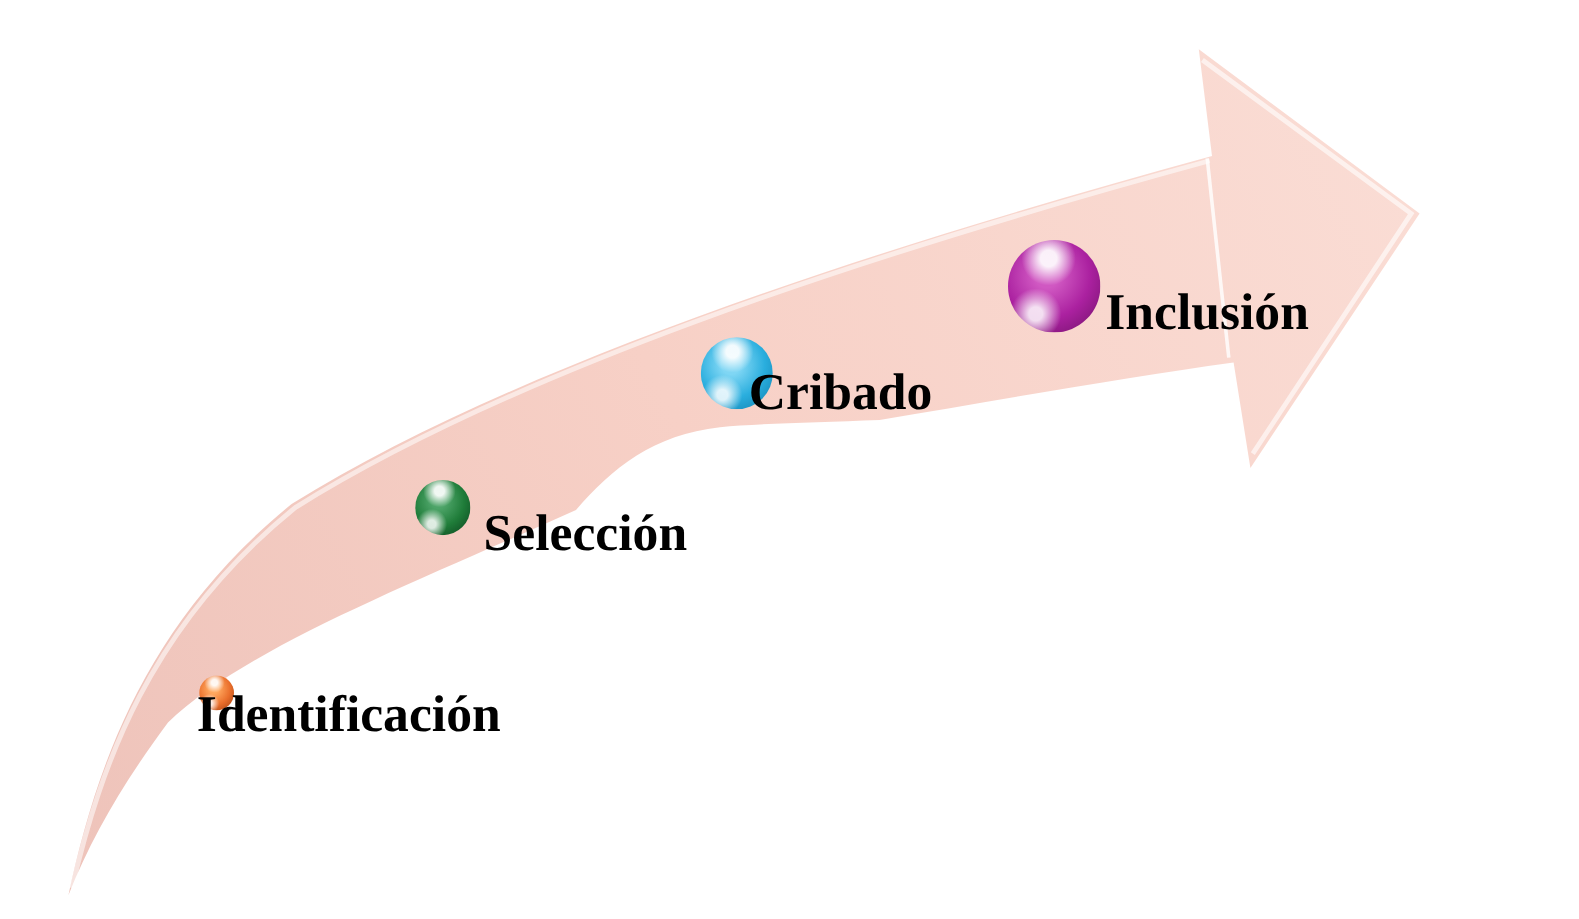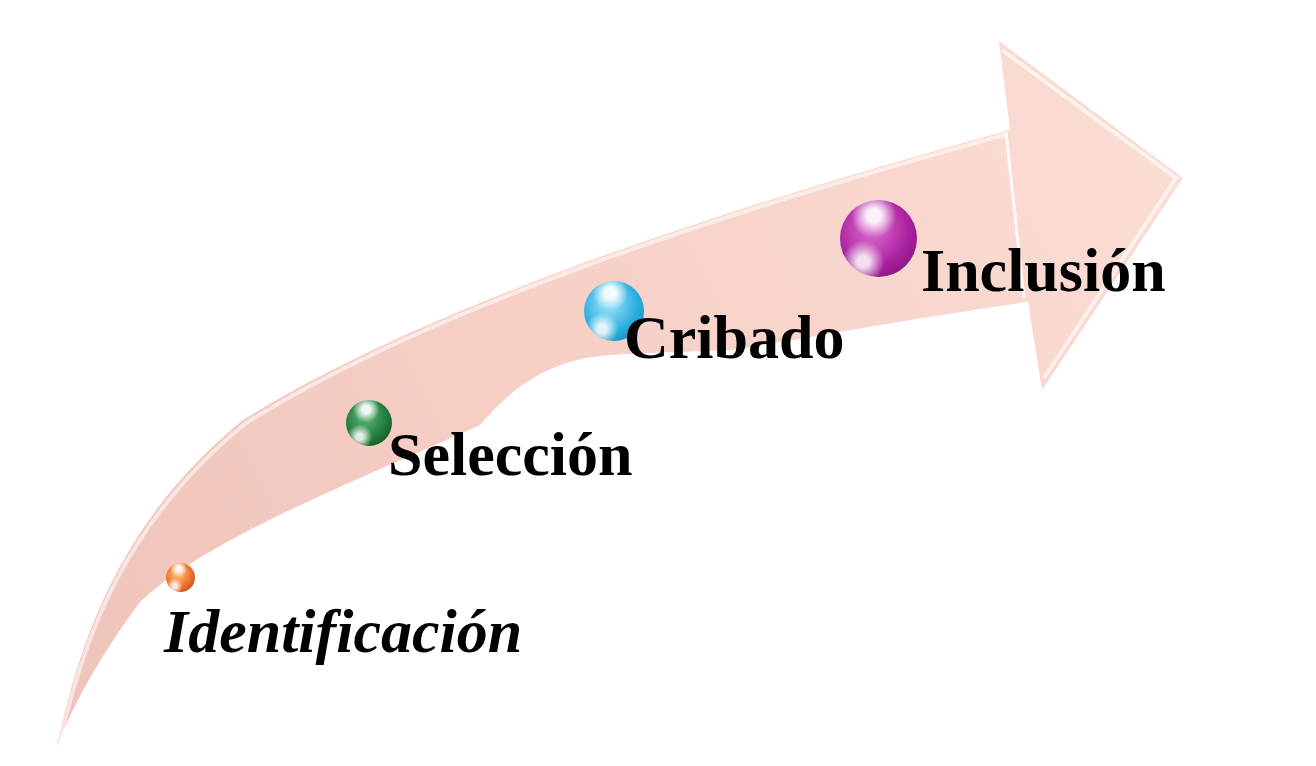--- a/index.html
+++ b/index.html
@@ -23,28 +23,28 @@
       radial-gradient(circle at 44% 20%, rgba(255,255,255,.92) 0 9%, rgba(255,255,255,0) 30%),
       radial-gradient(circle at 42% 38%, var(--l) 0 16%, var(--m) 55%, var(--d) 100%);
   }
   .sphere-orange {left:166px; top:563px; width:29px; height:29px;}
   .sphere-green  {left:346px; top:400px; width:46px; height:46px;}
   .sphere-blue   {left:584px; top:281px; width:60px; height:60px;}
   .sphere-magenta{left:840px; top:200px; width:77px; height:77px;}
 
   .label{
     position:absolute;
-    font-size:62px;
+    font-size:43px;
     font-weight:700;
     line-height:1;
     color:#000000;
     white-space:nowrap;
   }
-  .label-identificacion{left:164px; top:600px;font-style:italic;}
-  .label-seleccion     {left:388px; top:423px;text-align:right;}
+  .label-identificacion{left:164px; top:574px;}
+  .label-seleccion     {left:403px; top:423px;text-align:right;}
   .label-cribado       {left:624px; top:306px;}
   .label-inclusion     {left:921px; top:239px;}
 </style>
 </head>
 <body>
 
 <div class="canvas">
 
   <svg class="arrow-svg" viewBox="0 0 1316 766" style="--a-tail: #eec3ba; --a-mid: #f7d0c6; --a-head: #fadcd4;">
     <defs>

